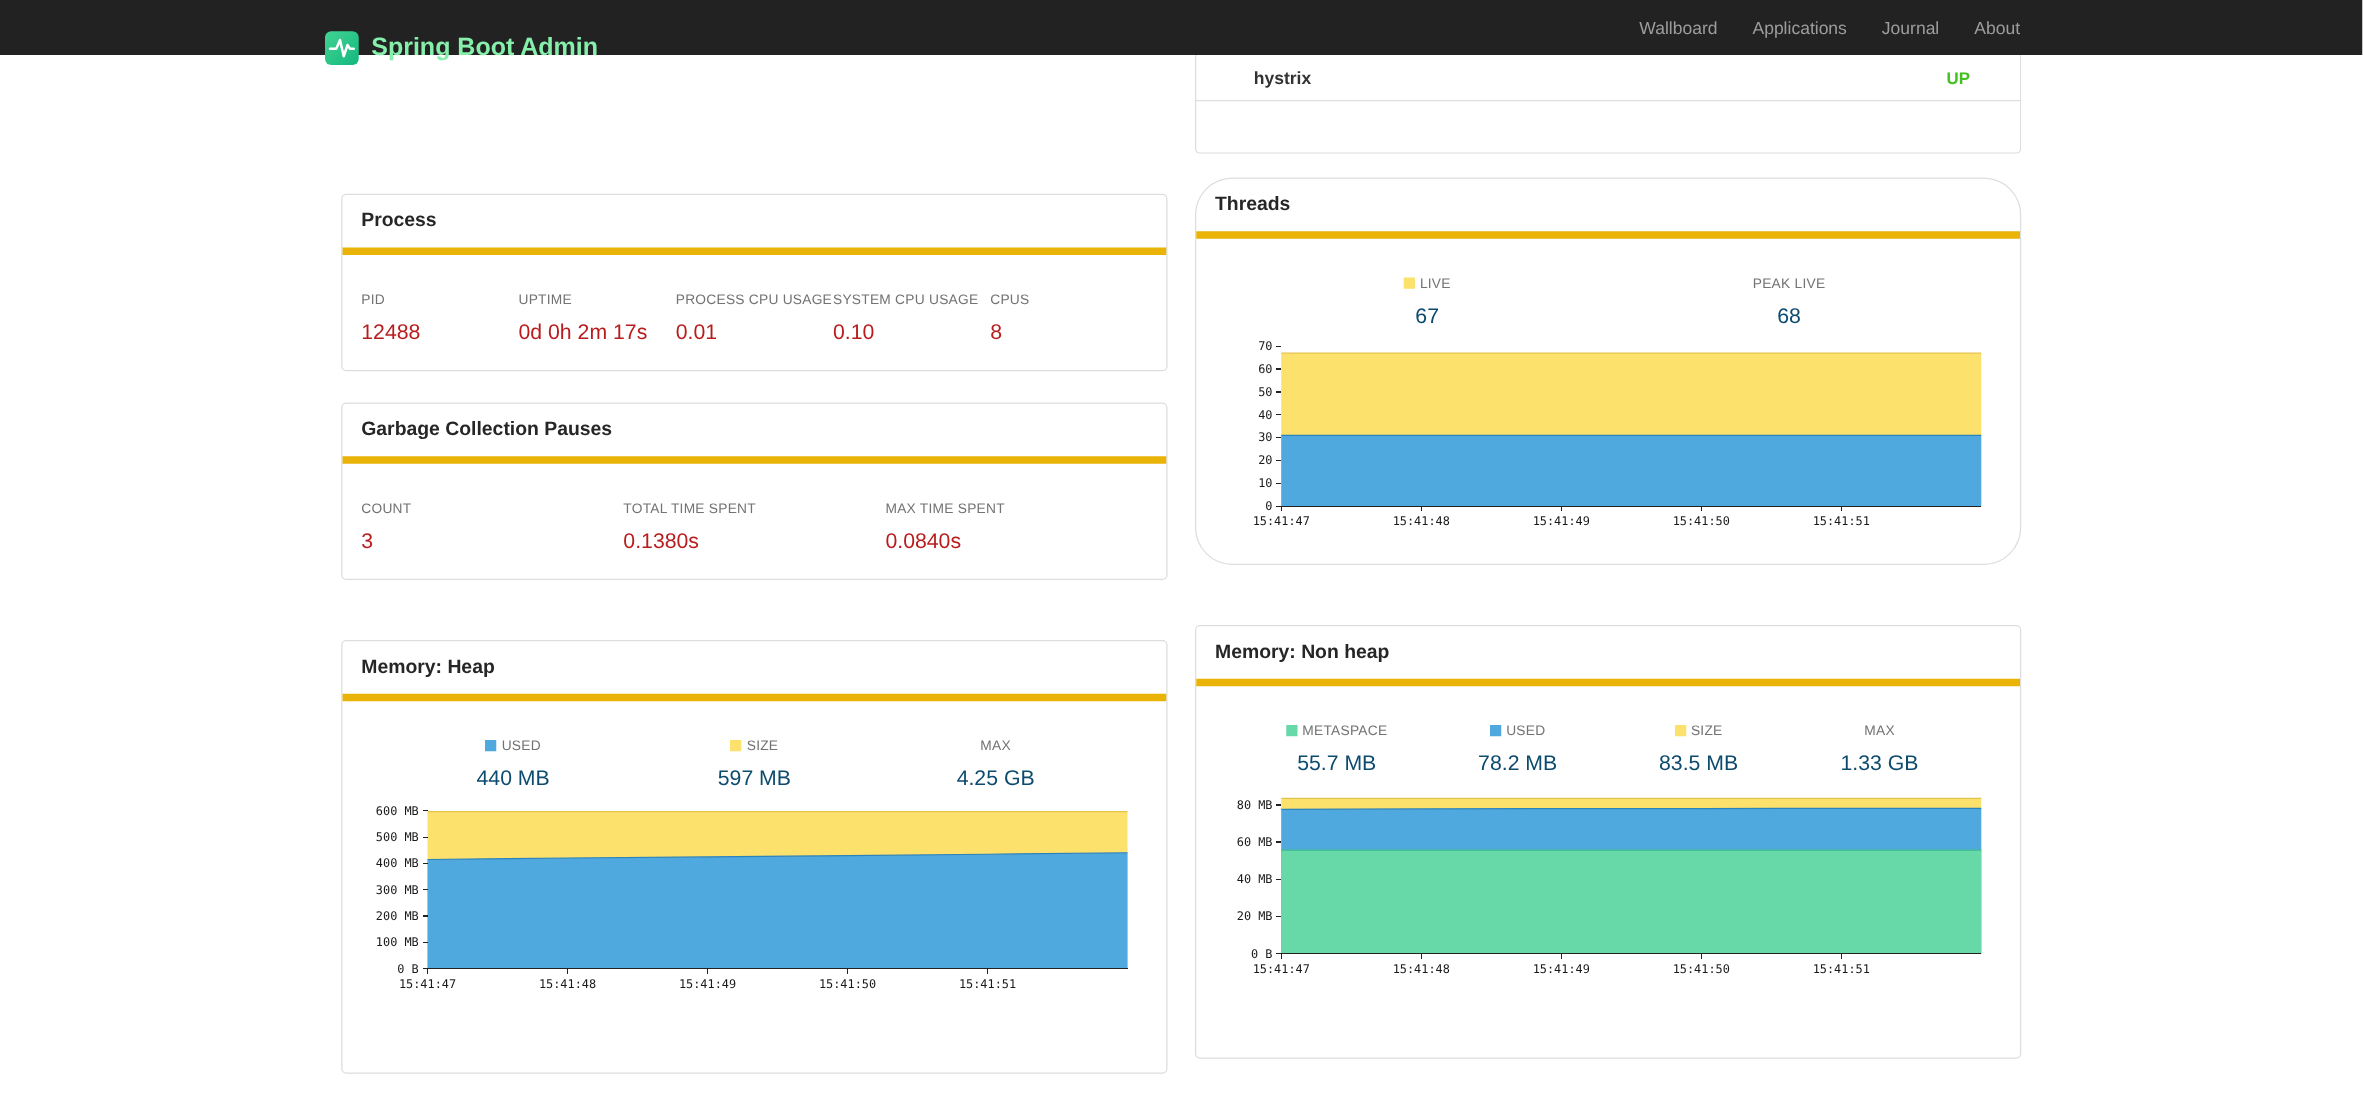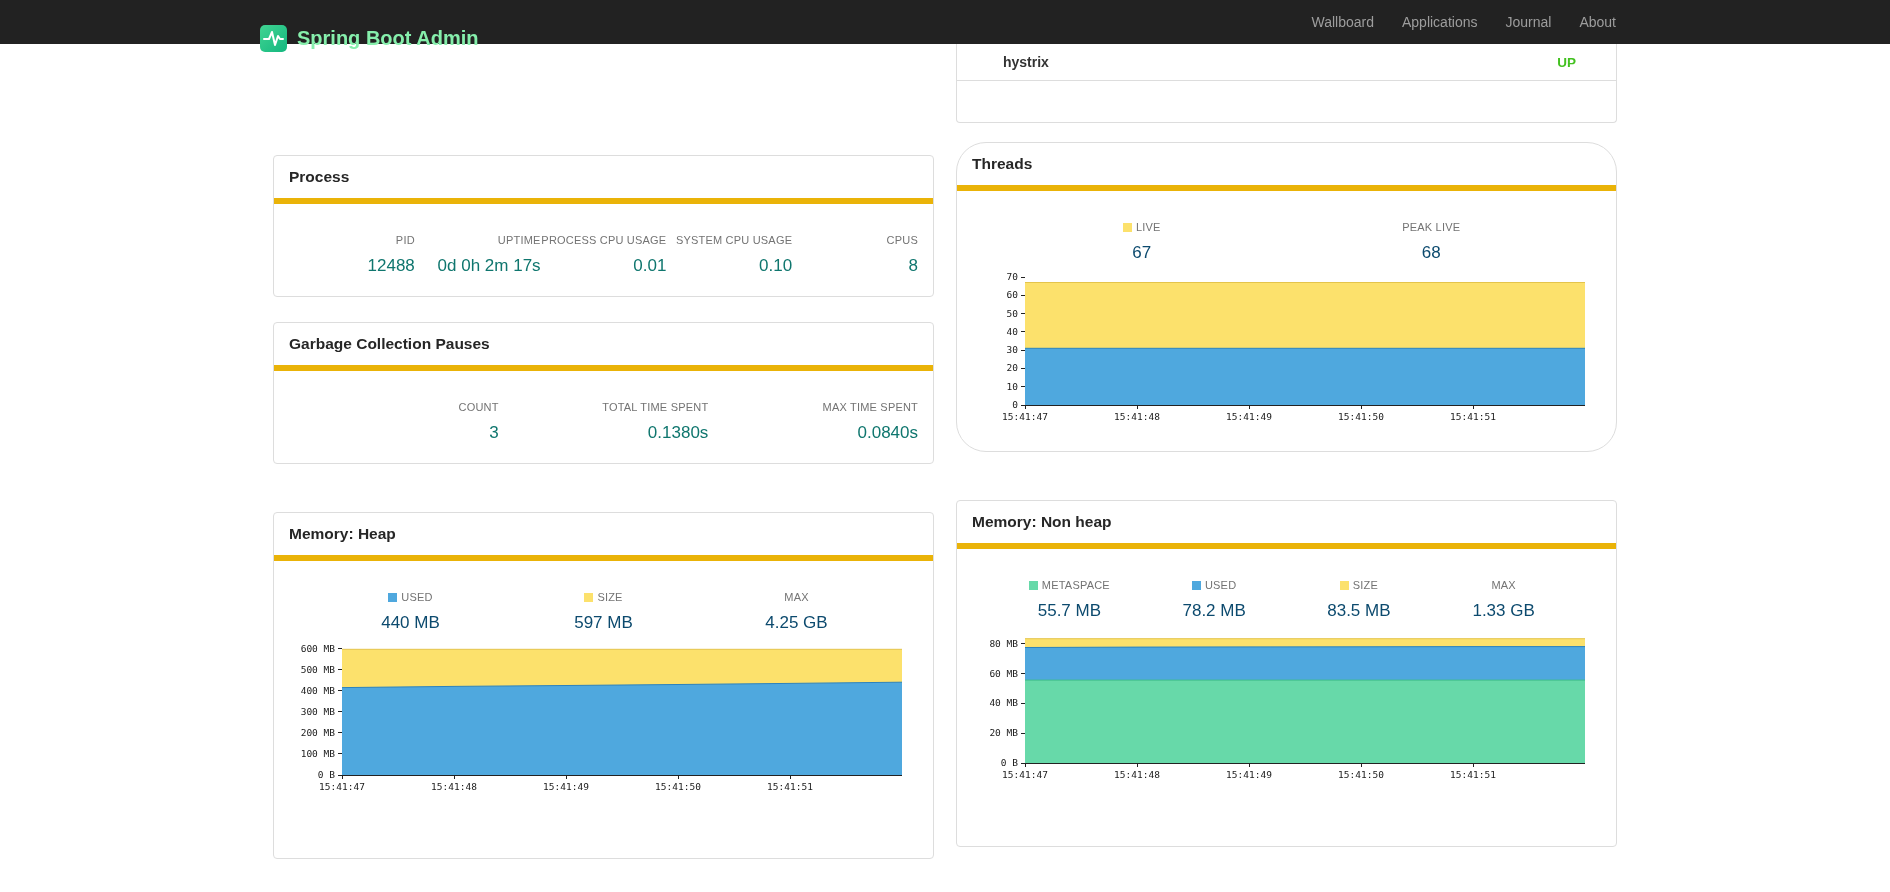--- a/index.html
+++ b/index.html
@@ -90,29 +90,29 @@
   .status-up { font-weight: 700; font-size: 13.5px; text-align: right; }
 
   .panel-process, .panel-gc { height: 142px; }
   .panel-process { margin-bottom: 25px; }
   .panel-gc { margin-bottom: 48px; }
   .panel-threads { height: 310px; margin-bottom: 48px; border-radius: 30px; }
   .panel-mem { height: 347px; }
 
   
   .metrics { display: flex; padding: 30px 15px 0; }
-  .metric { flex: 1; text-align: right; }
+  .metric { flex: 1; text-align: left; }
   .metric-label {
     font-size: 11px;
     color: #737373;
     letter-spacing: .2px;
     margin-bottom: 10px;
     white-space: nowrap;
   }
-  .metric-value { font-size: 17px; color: #0f766e; }
+  .metric-value { font-size: 17px; color: #b91c1c; }
 
   
   .legend { display: flex; padding: 30px 40px 0; }
   .legend-item { flex: 1; text-align: center; }
   .legend-label {
     font-size: 11px;
     color: #737373;
     letter-spacing: .2px;
     margin-bottom: 10px;
     white-space: nowrap;

